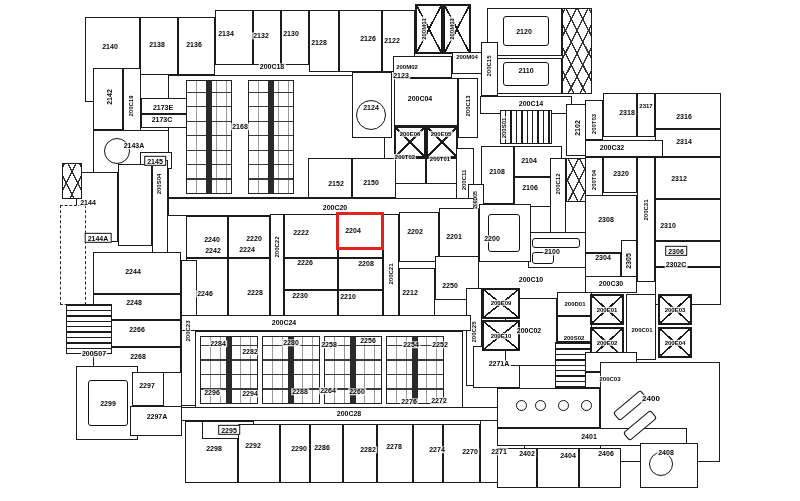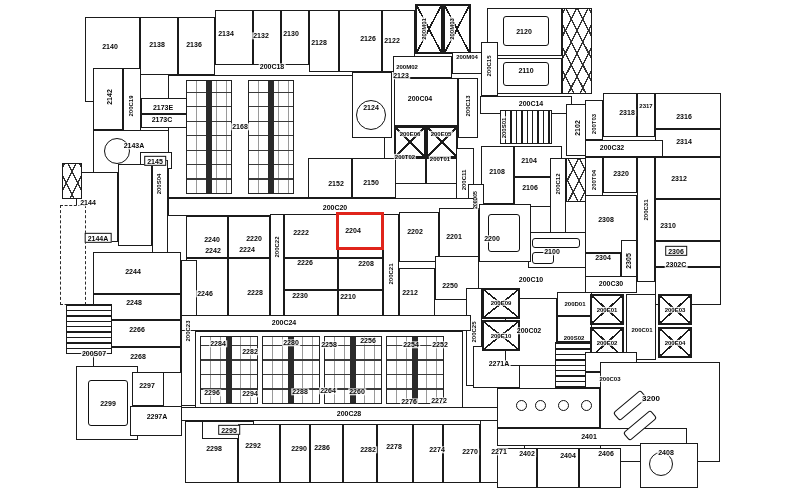--- a/index.html
+++ b/index.html
@@ -314,20 +314,20 @@
     <span class="lbl" style="font-size: 6px; left: 501px; top: 336px;">200E10</span>
     <span class="lbl" style="left: 529px; top: 331px;">200C02</span>
     <span class="lbl" style="font-size: 6px; left: 575px; top: 304px;">200D01</span>
     <span class="lbl" style="font-size: 6px; left: 574px; top: 338px;">200S02</span>
     <span class="lbl" style="font-size: 6px; left: 607px; top: 310px;">200E01</span>
     <span class="lbl" style="font-size: 6px; left: 607px; top: 343px;">200E02</span>
     <span class="lbl" style="font-size: 6px; left: 642px; top: 330px;">200C01</span>
     <span class="lbl" style="font-size: 6px; left: 675px; top: 310px;">200E03</span>
     <span class="lbl" style="font-size: 6px; left: 675px; top: 343px;">200E04</span>
     <span class="lbl" style="font-size: 6px; left: 610px; top: 379px;">200C03</span>
-    <span class="lbl" style="font-size: 8px; left: 651px; top: 399px;">3200</span>
+    <span class="lbl" style="font-size: 8px; left: 651px; top: 399px;">2400</span>
     <span class="lbl" style="left: 589px; top: 437px;">2401</span>
     <span class="lbl" style="left: 527px; top: 454px;">2402</span>
     <span class="lbl" style="left: 568px; top: 456px;">2404</span>
     <span class="lbl" style="left: 606px; top: 454px;">2406</span>
     <span class="lbl" style="left: 666px; top: 453px;">2408</span>
     <div class="hl" style="border-color: rgb(224, 36, 27); left: 336px; top: 212px; width: 48px; height: 38px;"></div>
   </div>
 
 </body></html>

